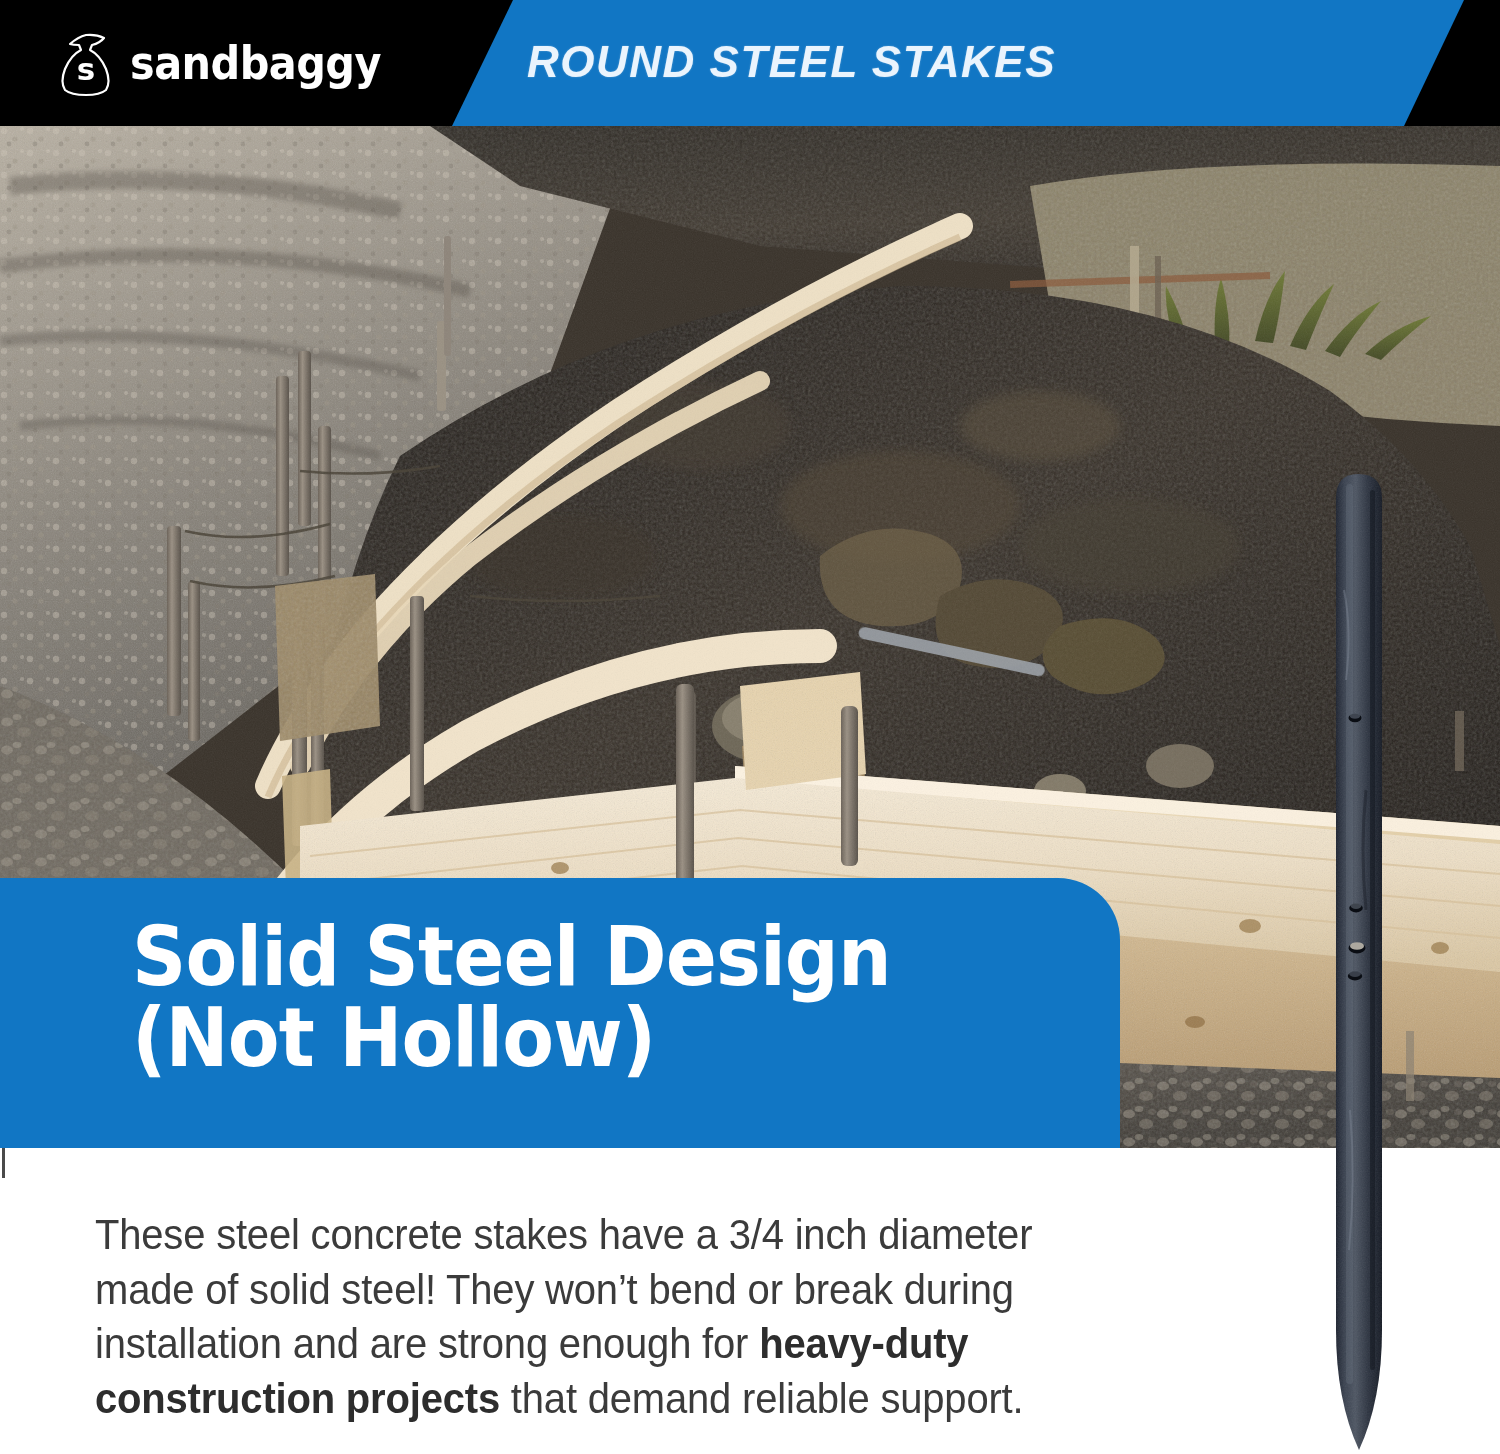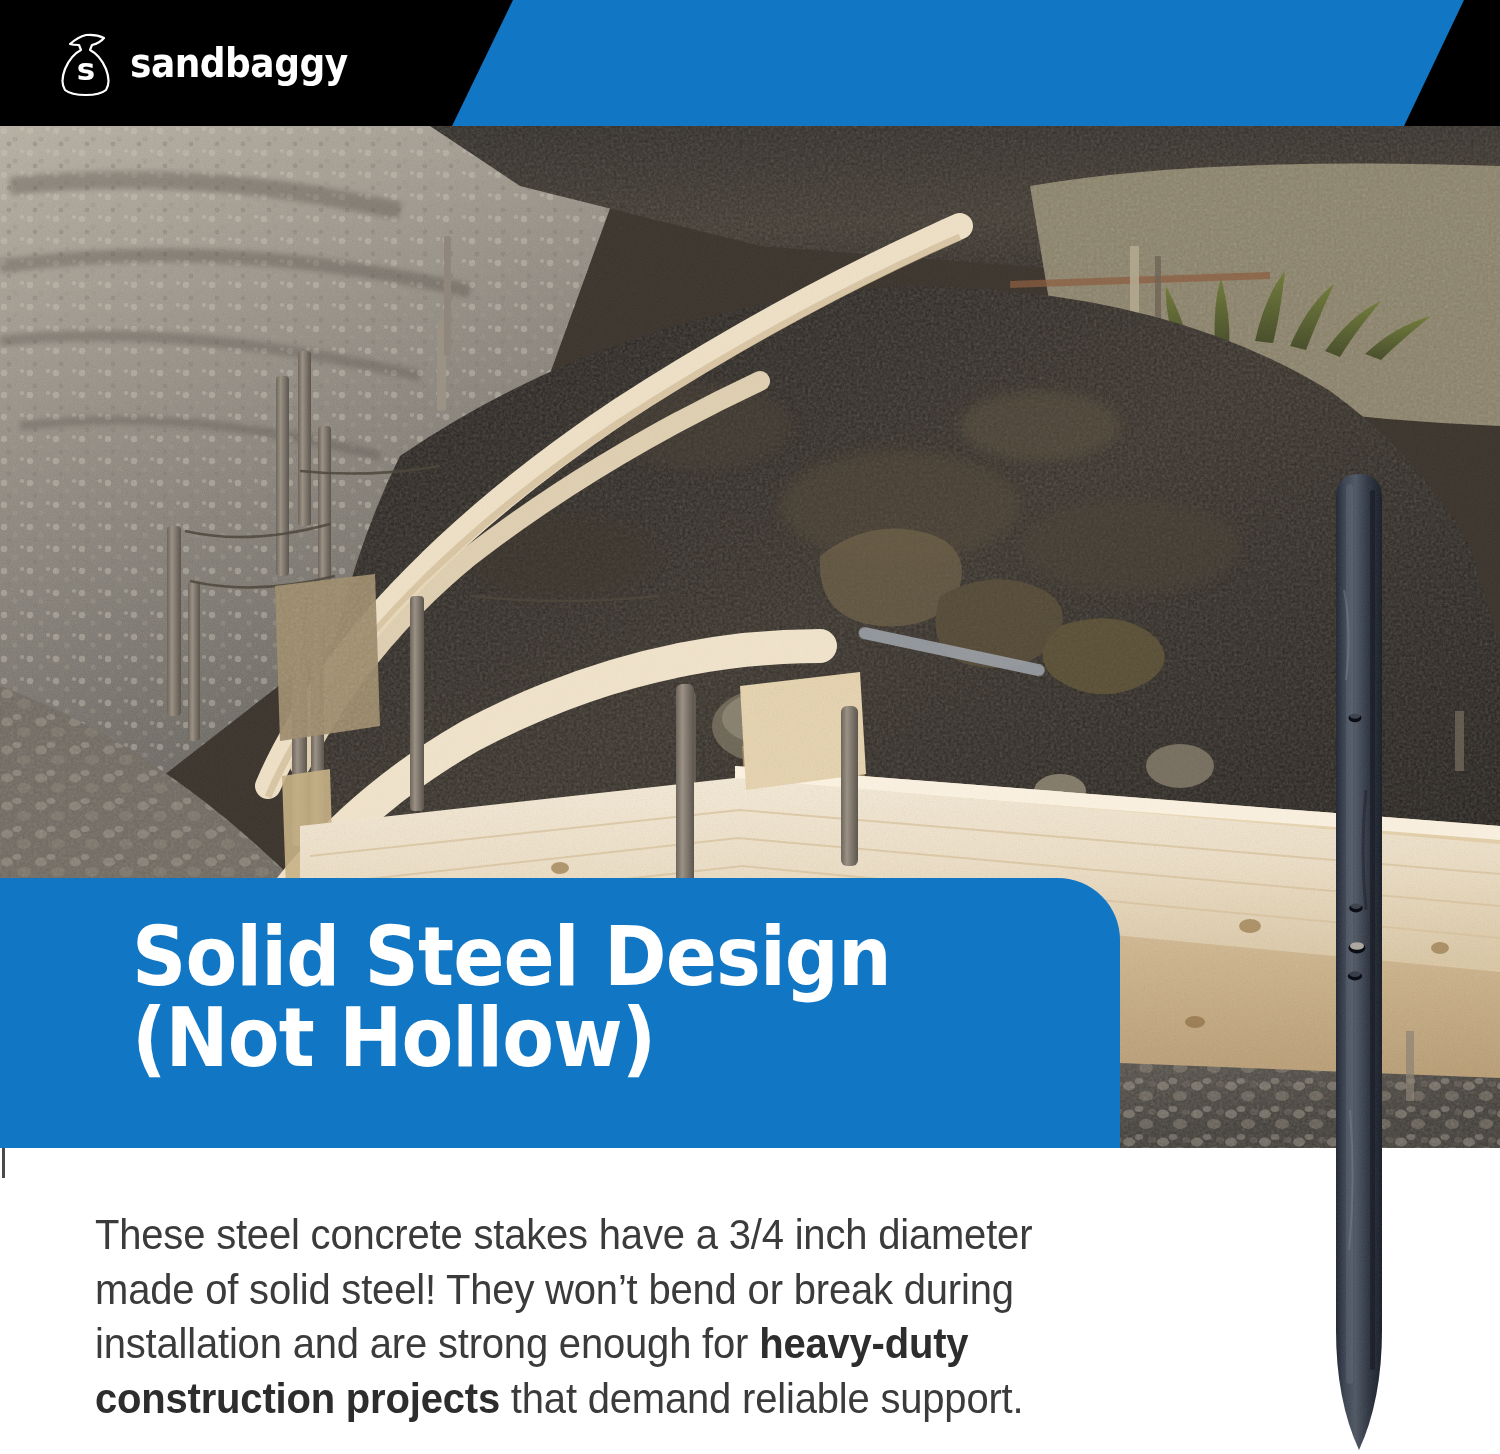--- a/index.html
+++ b/index.html
@@ -37,21 +37,21 @@
     display:flex;
     align-items:center;
     gap:14px;
     height:76px;
   }
   .logo-bag { width:60px; height:70px; display:block; }
   .logo-text {
     color:#ffffff;
     font-family:"DejaVu Sans", sans-serif;
     font-weight:bold;
-    font-size:40px;
+    font-size:46px;
     letter-spacing:-0.5px;
     line-height:1;
     text-transform:lowercase;
     font-stretch:condensed;
     transform:scaleX(1.0);
   }
   .header-title {
     position:absolute;
     left:527px; top:40px;
     color:#eaf4fd;
@@ -152,20 +152,21 @@
     <div class="logo-wrap">
       <span>
         <svg class="logo-bag" viewBox="0 0 60 70" aria-hidden="true">
           <path d="M14 16 Q22 9 30 7 Q40 6 48 10 Q44 15 36 17 L34 22 Q44 27 50 41 Q55 54 50 62 Q44 67 30 67 Q15 67 9 62 Q4 54 9 41 Q15 27 25 22 L23 17 Q17 17 14 16 Z" fill="#000000" stroke="#ffffff" stroke-width="2.2" stroke-linejoin="round"></path>
           <text x="30" y="52" font-family="DejaVu Sans, sans-serif" font-size="31" font-weight="bold" fill="#ffffff" text-anchor="middle">s</text>
         </svg>
       </span>
       <span class="logo-text">sandbaggy</span>
     </div>
 
+    <div class="header-title">ROUND STEEL STAKES</div>
   </div>
 
   <div class="photo">
     <svg viewBox="0 0 1500 1022" preserveAspectRatio="none" aria-hidden="true">
       <defs>
         <linearGradient id="gravelL" x1="0" y1="0" x2="0.3" y2="1">
           <stop offset="0%" stop-color="#b8b0a2"></stop>
           <stop offset="45%" stop-color="#8e887e"></stop>
           <stop offset="100%" stop-color="#5d5a55"></stop>
         </linearGradient>

